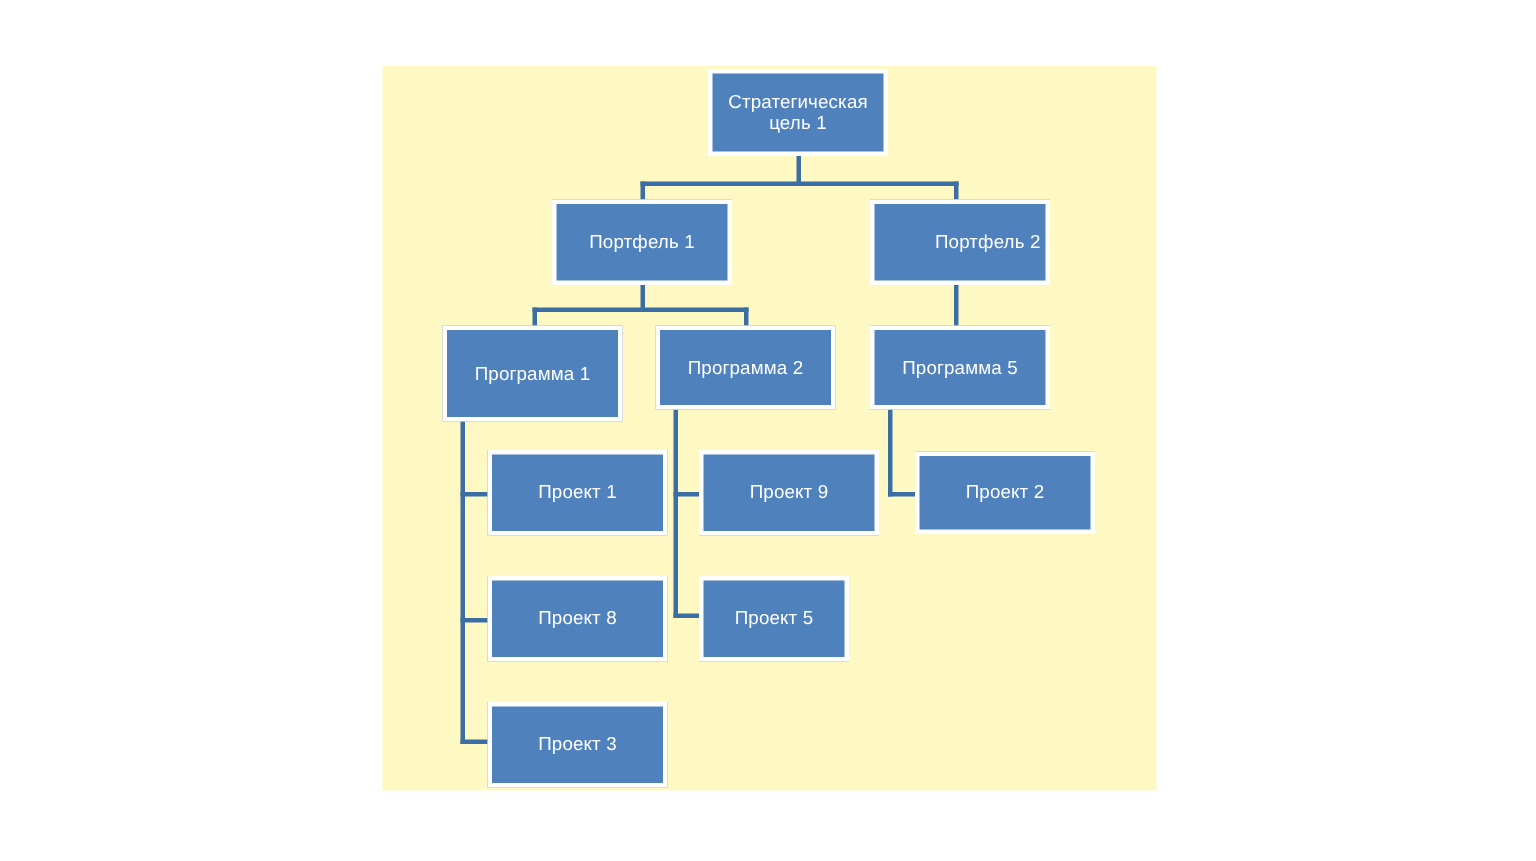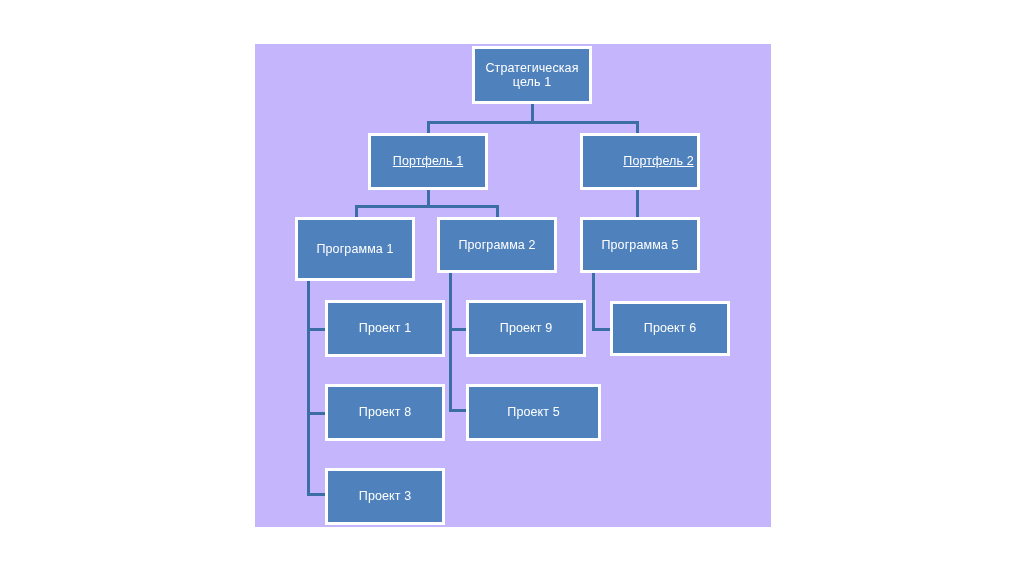--- a/index.html
+++ b/index.html
@@ -19,21 +19,21 @@
     width: 1024px;
     height: 574px;
     background: #ffffff;
   }
   #canvas {
     position: absolute;
     left: 255px;
     top: 44px;
     width: 516px;
     height: 483px;
-    background: #c4b5fd;
+    background: #fef9c3;
     overflow: hidden;
   }
   
   .conn {
     position: absolute;
     background: #3a6ea5;
   }
   .conn-h { height: 3px; }
   .conn-v { width: 3px; }
 
@@ -49,21 +49,21 @@
     justify-content: center;
     text-align: center;
     line-height: 1.15;
     font-size: 12.5px;
     letter-spacing: 0.1px;
     white-space: pre-line;
     z-index: 3;
     user-select: none;
   }
   .node-goal { font-size: 12.5px; }
-  .node-portfolio { font-size: 12.5px; text-decoration: underline; }
+  .node-portfolio { font-size: 12.5px; }
   .node-program { font-size: 12.5px; }
   .node-project { font-size: 12.5px; }
 </style>
 </head>
 <body>
 
 <div id="stage">
   <div id="canvas">
 
     <div class="conn conn-v" style="left:276px; top:60px; height:19px;"></div>
@@ -98,18 +98,18 @@
 
     <div class="node node-program" style="left:40px; top:173px; width:120px; height:64px;">Программа 1</div>
     <div class="node node-program" style="left:182px; top:173px; width:120px; height:56px;">Программа 2</div>
     <div class="node node-program" style="left:325px; top:173px; width:120px; height:56px;">Программа 5</div>
 
     <div class="node node-project" style="left:70px; top:256px; width:120px; height:57px;">Проект 1</div>
     <div class="node node-project" style="left:70px; top:340px; width:120px; height:57px;">Проект 8</div>
     <div class="node node-project" style="left:70px; top:424px; width:120px; height:57px;">Проект 3</div>
 
     <div class="node node-project" style="left:211px; top:256px; width:120px; height:57px;">Проект 9</div>
-    <div class="node node-project" style="left:211px; top:340px; width:135px; height:57px;">Проект 5</div>
+    <div class="node node-project" style="left:211px; top:340px; width:100px; height:57px;">Проект 5</div>
 
-    <div class="node node-project" style="left:355px; top:257px; width:120px; height:55px;">Проект 6</div>
+    <div class="node node-project" style="left:355px; top:257px; width:120px; height:55px;">Проект 2</div>
 
   </div>
 </div>
 
 </body></html>

